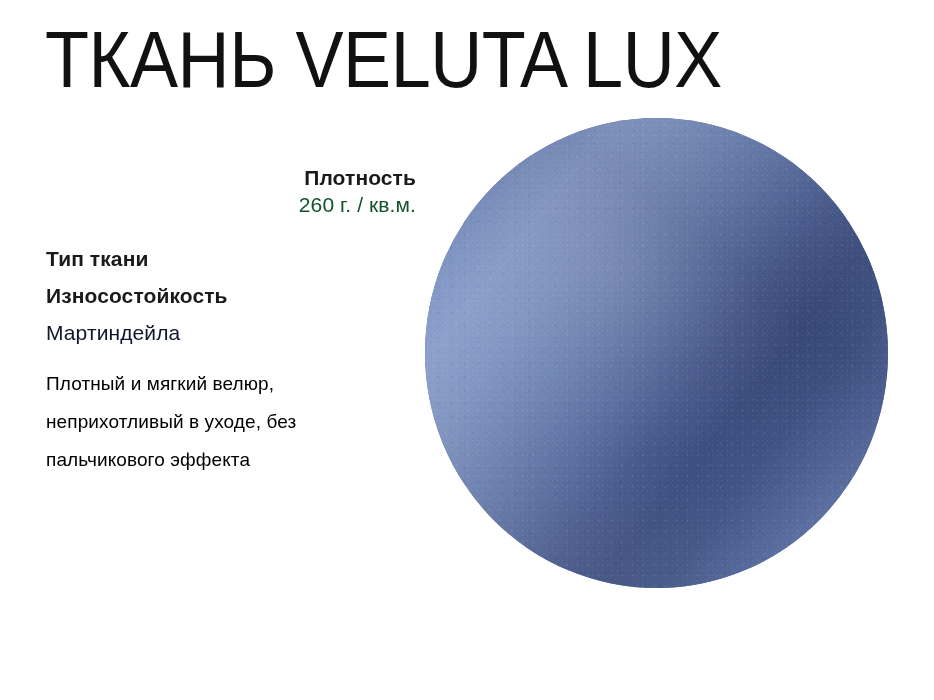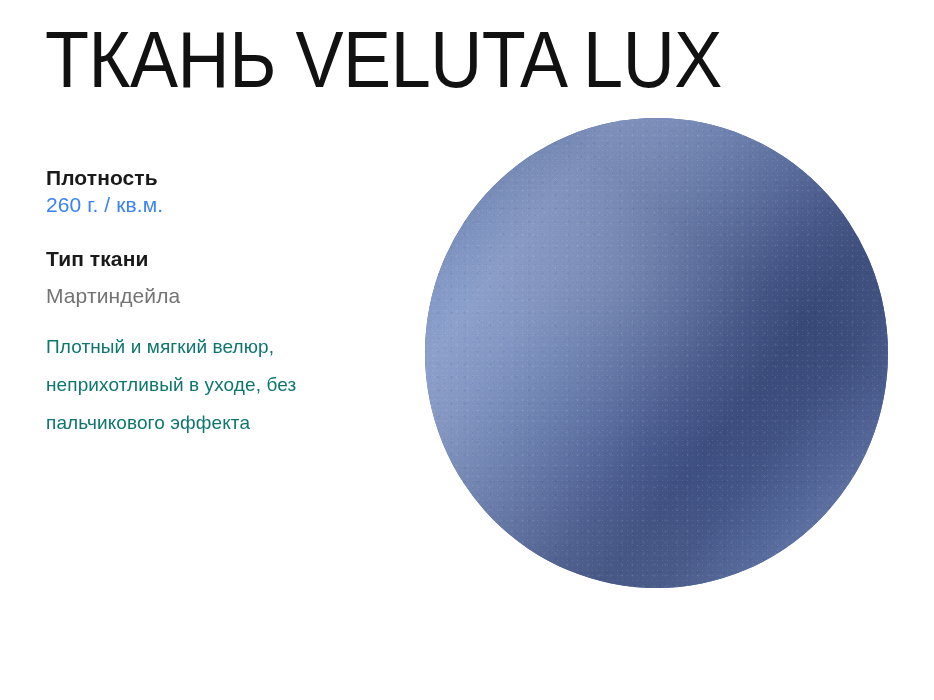--- a/index.html
+++ b/index.html
@@ -52,43 +52,43 @@
     line-height: 27px;
     font-weight: 700;
     color: #1a1a1a;
     letter-spacing: 0.1px;
   }
 
   .spec-value {
     font-size: 21px;
     line-height: 28px;
     font-weight: 400;
-    color: #3b82f6;
+    color: #14532d;
     letter-spacing: 0.1px;
   }
 
   .spec-value-second {
     font-size: 21px;
     line-height: 28px;
     font-weight: 400;
-    color: #737373;
+    color: #0f172a;
     margin-top: 10px;
     letter-spacing: 0.1px;
   }
 
-  .spec-block.density { margin-bottom: 26px; }
+  .spec-block.density { margin-bottom: 26px; text-align: right; }
   .spec-block.type    { margin-bottom: 10px; }
   .spec-block.wear    { margin-bottom: 18px; }
 
   .description {
     margin-top: 16px;
     font-size: 19px;
     line-height: 38px;
     font-weight: 400;
-    color: #0f766e;
+    color: #000000;
     width: 365px;
     letter-spacing: 0.1px;
   }
 
   
   .swatch {
     position: absolute;
     left: 425px;
     top: 118px;
     width: 463px;
@@ -188,20 +188,21 @@
     <div class="spec-block density">
       <div class="spec-label">Плотность</div>
       <div class="spec-value">260 г. / кв.м.</div>
     </div>
 
     <div class="spec-block type">
       <div class="spec-label">Тип ткани</div>
     </div>
 
     <div class="spec-block wear">
+      <div class="spec-label">Износостойкость</div>
       <div class="spec-value-second">Мартиндейла</div>
     </div>
 
     <div class="description">Плотный и мягкий велюр, неприхотливый в уходе, без пальчикового эффекта</div>
 
   </div>
 
   <div class="swatch">
     <div class="swatch-bands"></div>
     <div class="swatch-sheen"></div>

